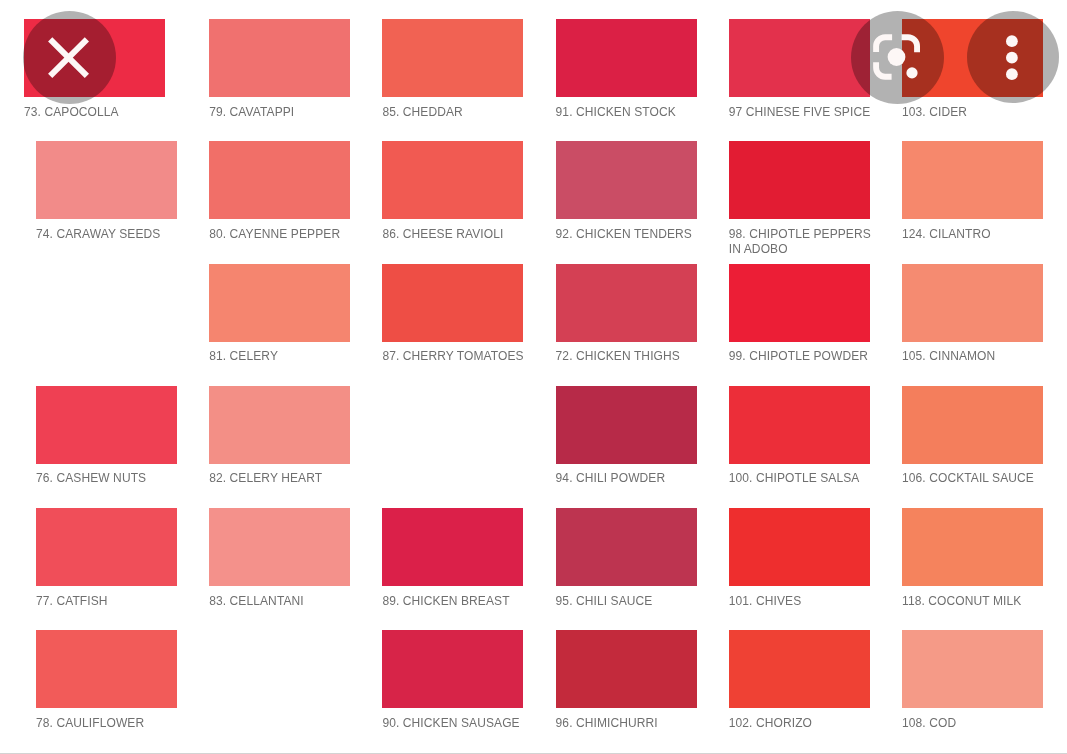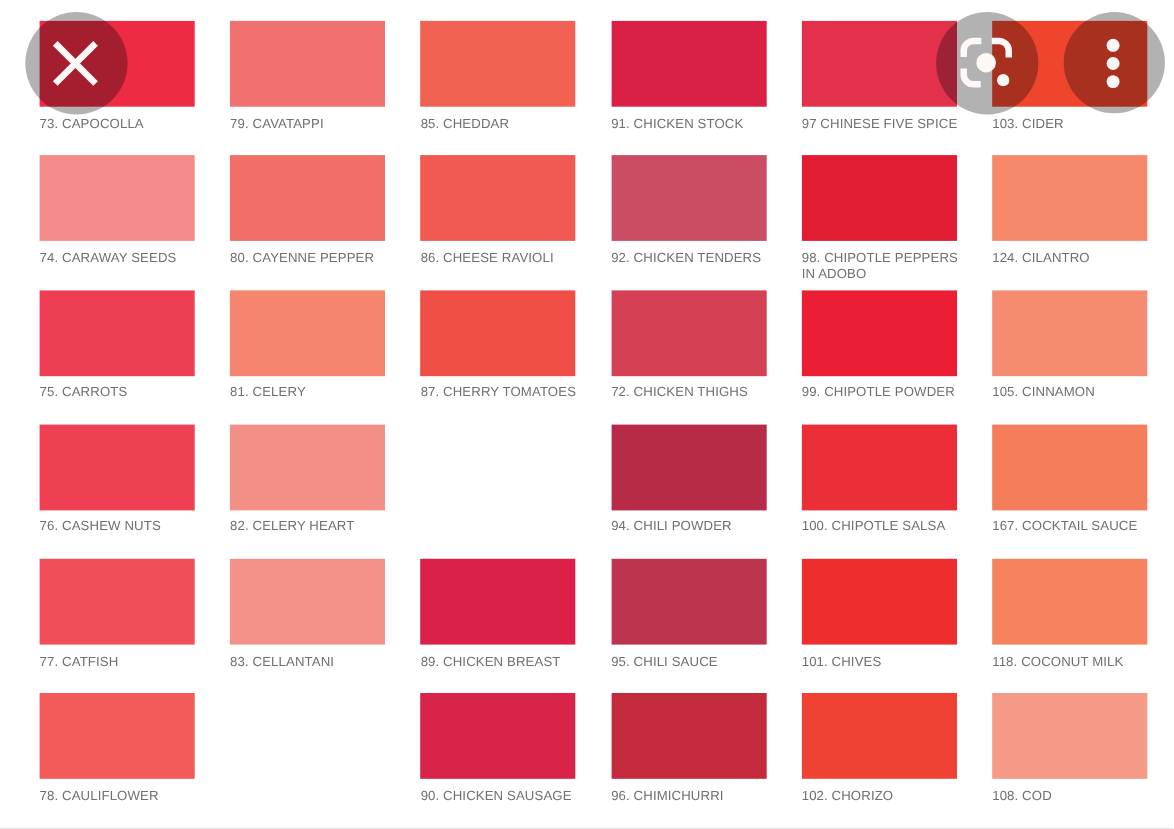--- a/index.html
+++ b/index.html
@@ -31,21 +31,21 @@
   .overlay-btn svg{position:absolute;left:0;top:0;display:block;}
 
   #bottom-edge{position:absolute;left:0;top:752.6px;width:1067px;height:1.4px;background:#d3d3d3;}
 </style>
 </head>
 <body>
 
 <div id="page">
 
   <div id="swatch-grid">
-  <div class="swatch-cell" style="left:36.0px;top:19.0px">
+  <div class="swatch-cell" style="left:24px;top:19.0px">
     <div class="swatch-chip" style="background-color: rgb(237, 43, 69);"></div>
     <div class="swatch-label">73. CAPOCOLLA</div>
   </div>
   <div class="swatch-cell" style="left:209.2px;top:19.0px">
     <div class="swatch-chip" style="background-color: rgb(240, 113, 111);"></div>
     <div class="swatch-label">79. CAVATAPPI</div>
   </div>
   <div class="swatch-cell" style="left:382.4px;top:19.0px">
     <div class="swatch-chip" style="background-color: rgb(241, 98, 83);"></div>
     <div class="swatch-label">85. CHEDDAR</div>
@@ -79,24 +79,20 @@
     <div class="swatch-label">92. CHICKEN TENDERS</div>
   </div>
   <div class="swatch-cell" style="left:728.8px;top:141.3px">
     <div class="swatch-chip" style="background-color: rgb(226, 28, 51);"></div>
     <div class="swatch-label">98. CHIPOTLE PEPPERS IN ADOBO</div>
   </div>
   <div class="swatch-cell" style="left:902.0px;top:141.3px">
     <div class="swatch-chip" style="background-color: rgb(246, 136, 108);"></div>
     <div class="swatch-label">124. CILANTRO</div>
   </div>
-  <div class="swatch-cell" style="left:36.0px;top:263.6px">
-    <div class="swatch-chip" style="background-color: rgb(238, 62, 83);"></div>
-    <div class="swatch-label">75. CARROTS</div>
-  </div>
   <div class="swatch-cell" style="left:209.2px;top:263.6px">
     <div class="swatch-chip" style="background-color: rgb(245, 133, 111);"></div>
     <div class="swatch-label">81. CELERY</div>
   </div>
   <div class="swatch-cell" style="left:382.4px;top:263.6px">
     <div class="swatch-chip" style="background-color: rgb(238, 78, 69);"></div>
     <div class="swatch-label">87. CHERRY TOMATOES</div>
   </div>
   <div class="swatch-cell" style="left:555.6px;top:263.6px">
     <div class="swatch-chip" style="background-color: rgb(212, 64, 84);"></div>
@@ -121,21 +117,21 @@
   <div class="swatch-cell" style="left:555.6px;top:385.8px">
     <div class="swatch-chip" style="background-color: rgb(183, 42, 72);"></div>
     <div class="swatch-label">94. CHILI POWDER</div>
   </div>
   <div class="swatch-cell" style="left:728.8px;top:385.8px">
     <div class="swatch-chip" style="background-color: rgb(236, 46, 57);"></div>
     <div class="swatch-label">100. CHIPOTLE SALSA</div>
   </div>
   <div class="swatch-cell" style="left:902.0px;top:385.8px">
     <div class="swatch-chip" style="background-color: rgb(244, 126, 92);"></div>
-    <div class="swatch-label">167. COCKTAIL SAUCE</div>
+    <div class="swatch-label">106. COCKTAIL SAUCE</div>
   </div>
   <div class="swatch-cell" style="left:36.0px;top:508.1px">
     <div class="swatch-chip" style="background-color: rgb(240, 78, 89);"></div>
     <div class="swatch-label">77. CATFISH</div>
   </div>
   <div class="swatch-cell" style="left:209.2px;top:508.1px">
     <div class="swatch-chip" style="background-color: rgb(244, 145, 139);"></div>
     <div class="swatch-label">83. CELLANTANI</div>
   </div>
   <div class="swatch-cell" style="left:382.4px;top:508.1px">

